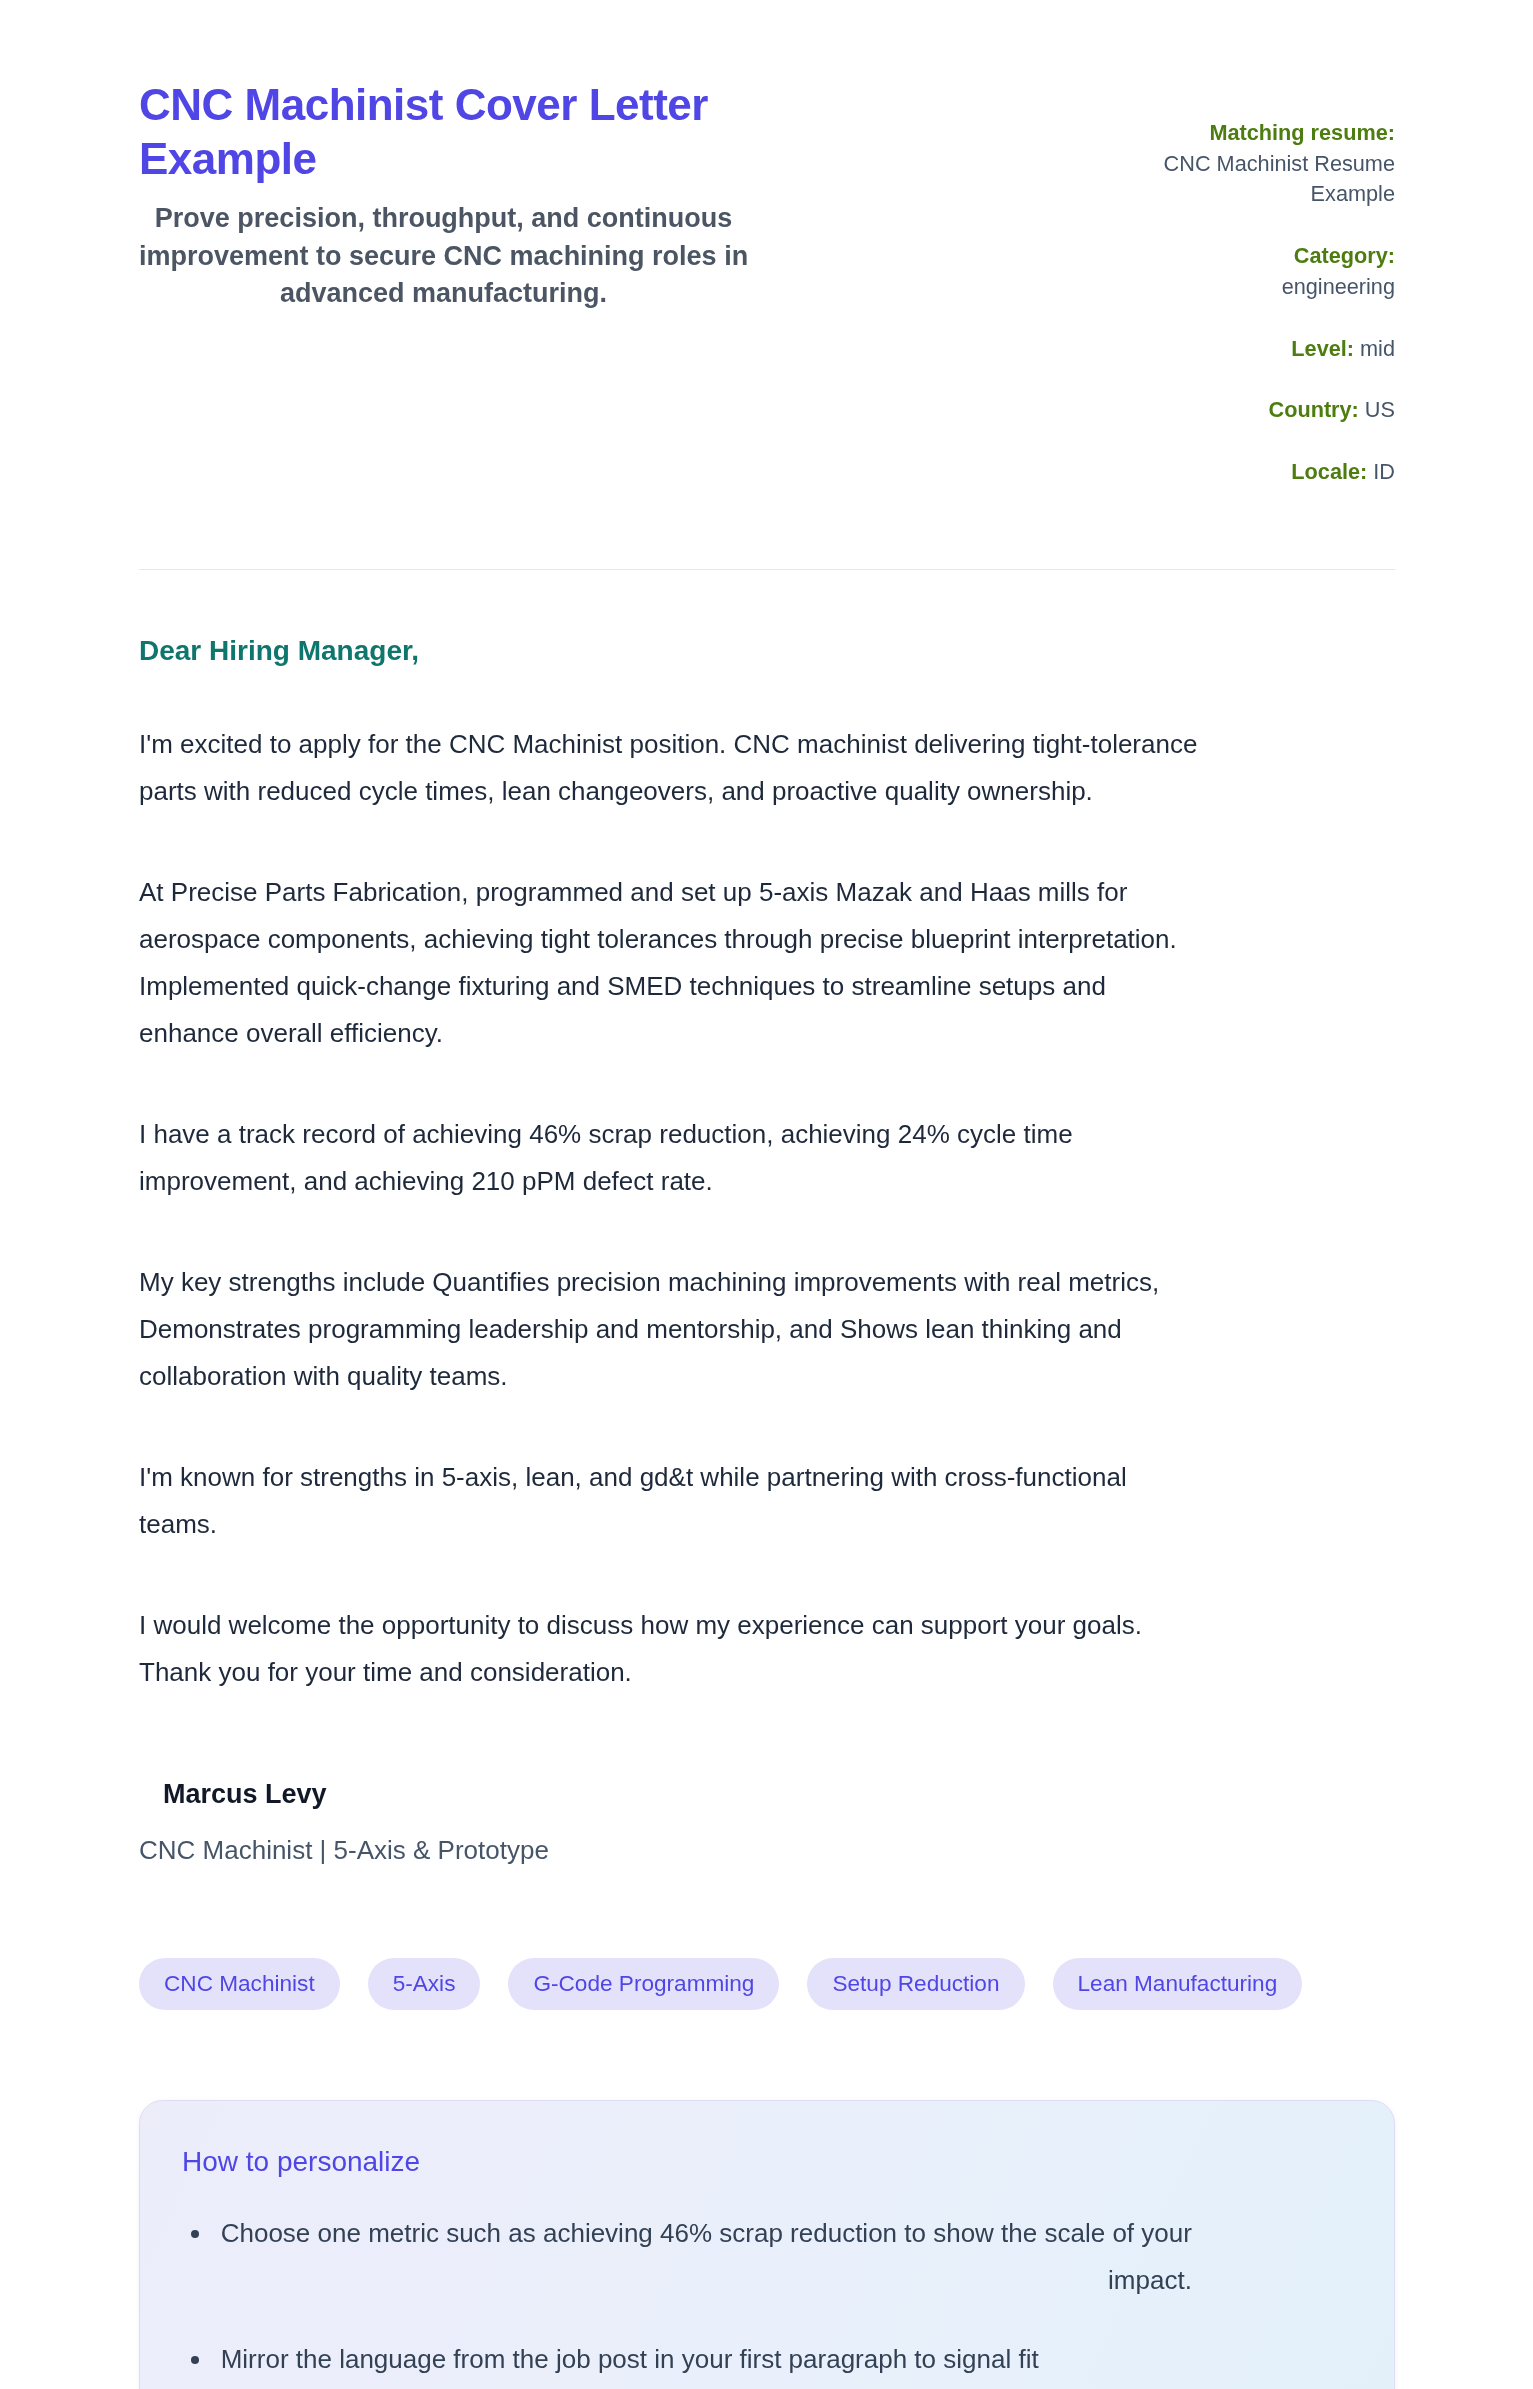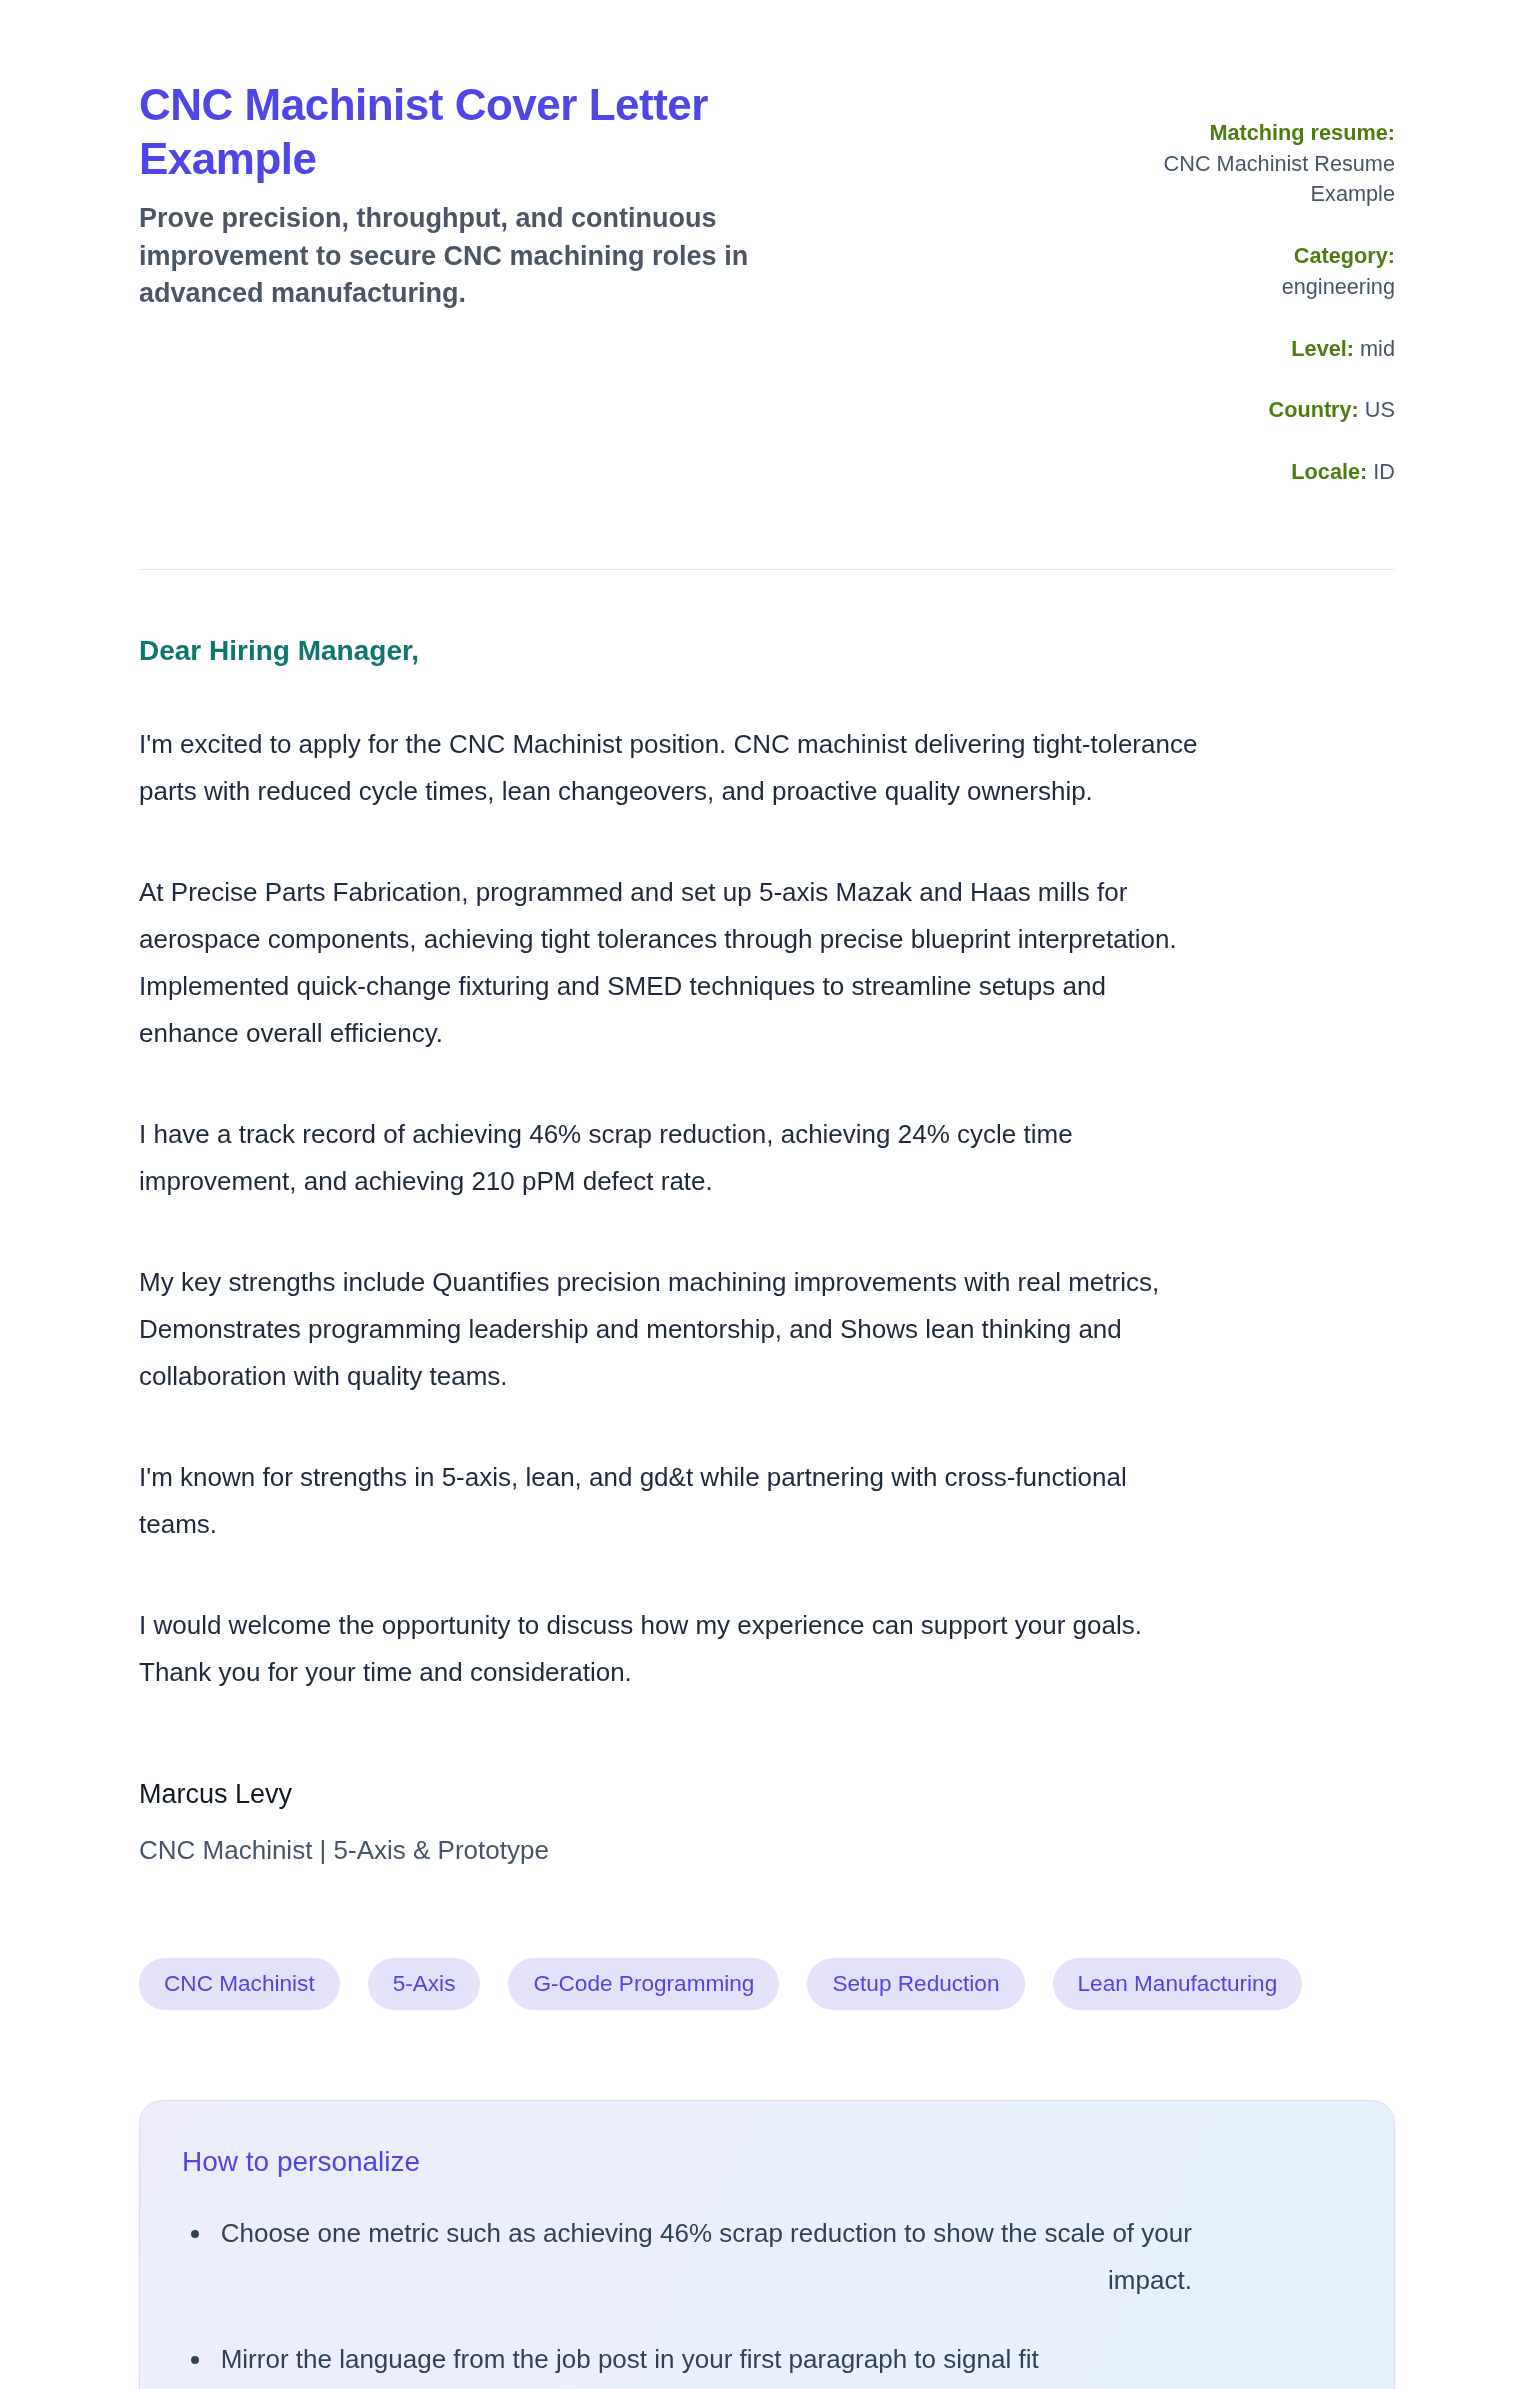--- a/index.html
+++ b/index.html
@@ -30,20 +30,21 @@
     white-space: pre-line;
     letter-spacing: -0.5px;
   }
   .page-subtitle {
     margin-top: 14.4px;
     font-size: 27px;
     line-height: 1.4;
     font-weight: 700;
     color: #4b5563;
     white-space: pre-line;
+    text-align: center;
   }
   .meta {
     padding-top: 9px;
     max-width: 325px;
     text-align: right;
     font-size: 21.7px;
     line-height: 1.42;
     color: #475569;
     white-space: pre-line;
   }
@@ -63,22 +64,23 @@
   .para {
     margin-top: 54px;
     font-size: 26px;
     line-height: 47px;
     color: #1e293b;
     white-space: pre-line;
   }
   .sig-name {
     margin-top: 83px;
     font-size: 27px;
-    font-weight: 400;
+    font-weight: 700;
     color: #111827;
+    margin-left: 24px;
   }
   .sig-role {
     margin-top: 25px;
     font-size: 26px;
     color: #475569;
   }
   
   .tags {
     margin-top: 92px;
     display: flex;

